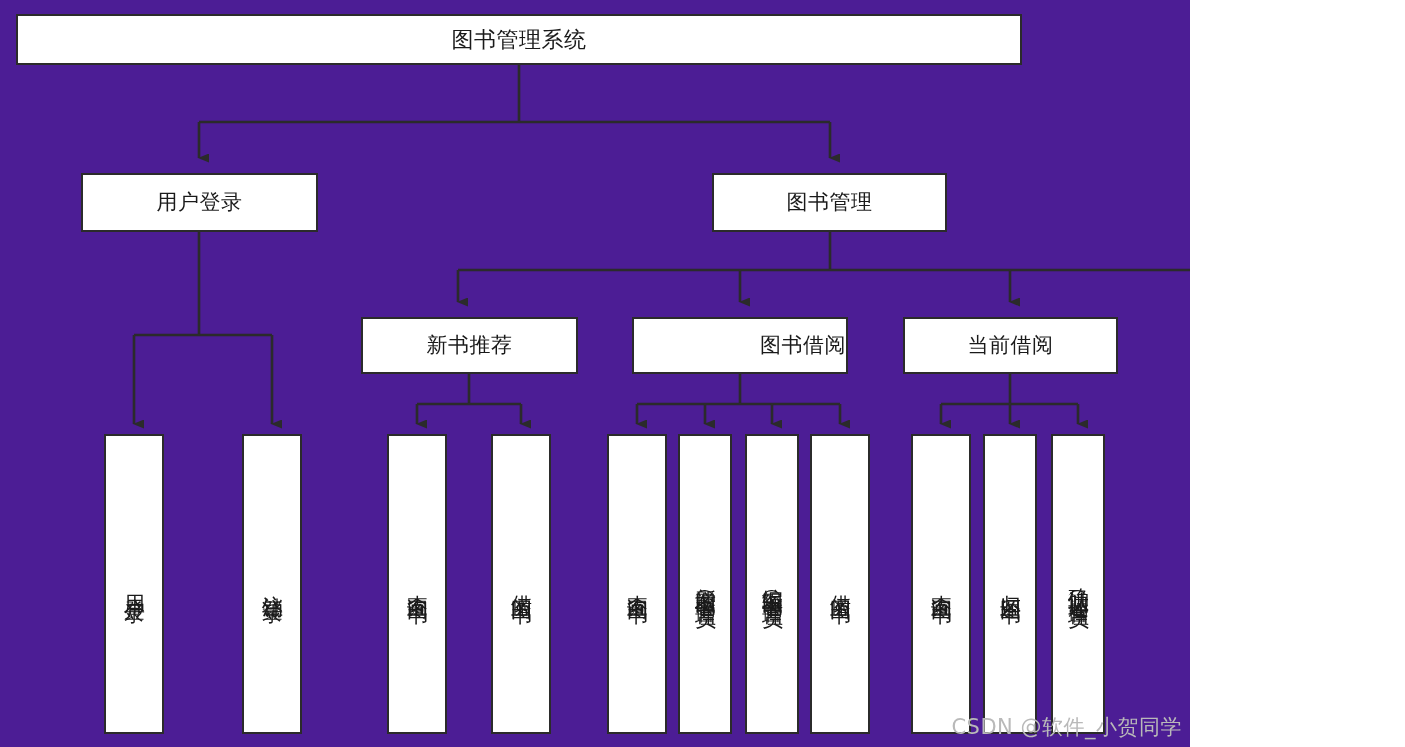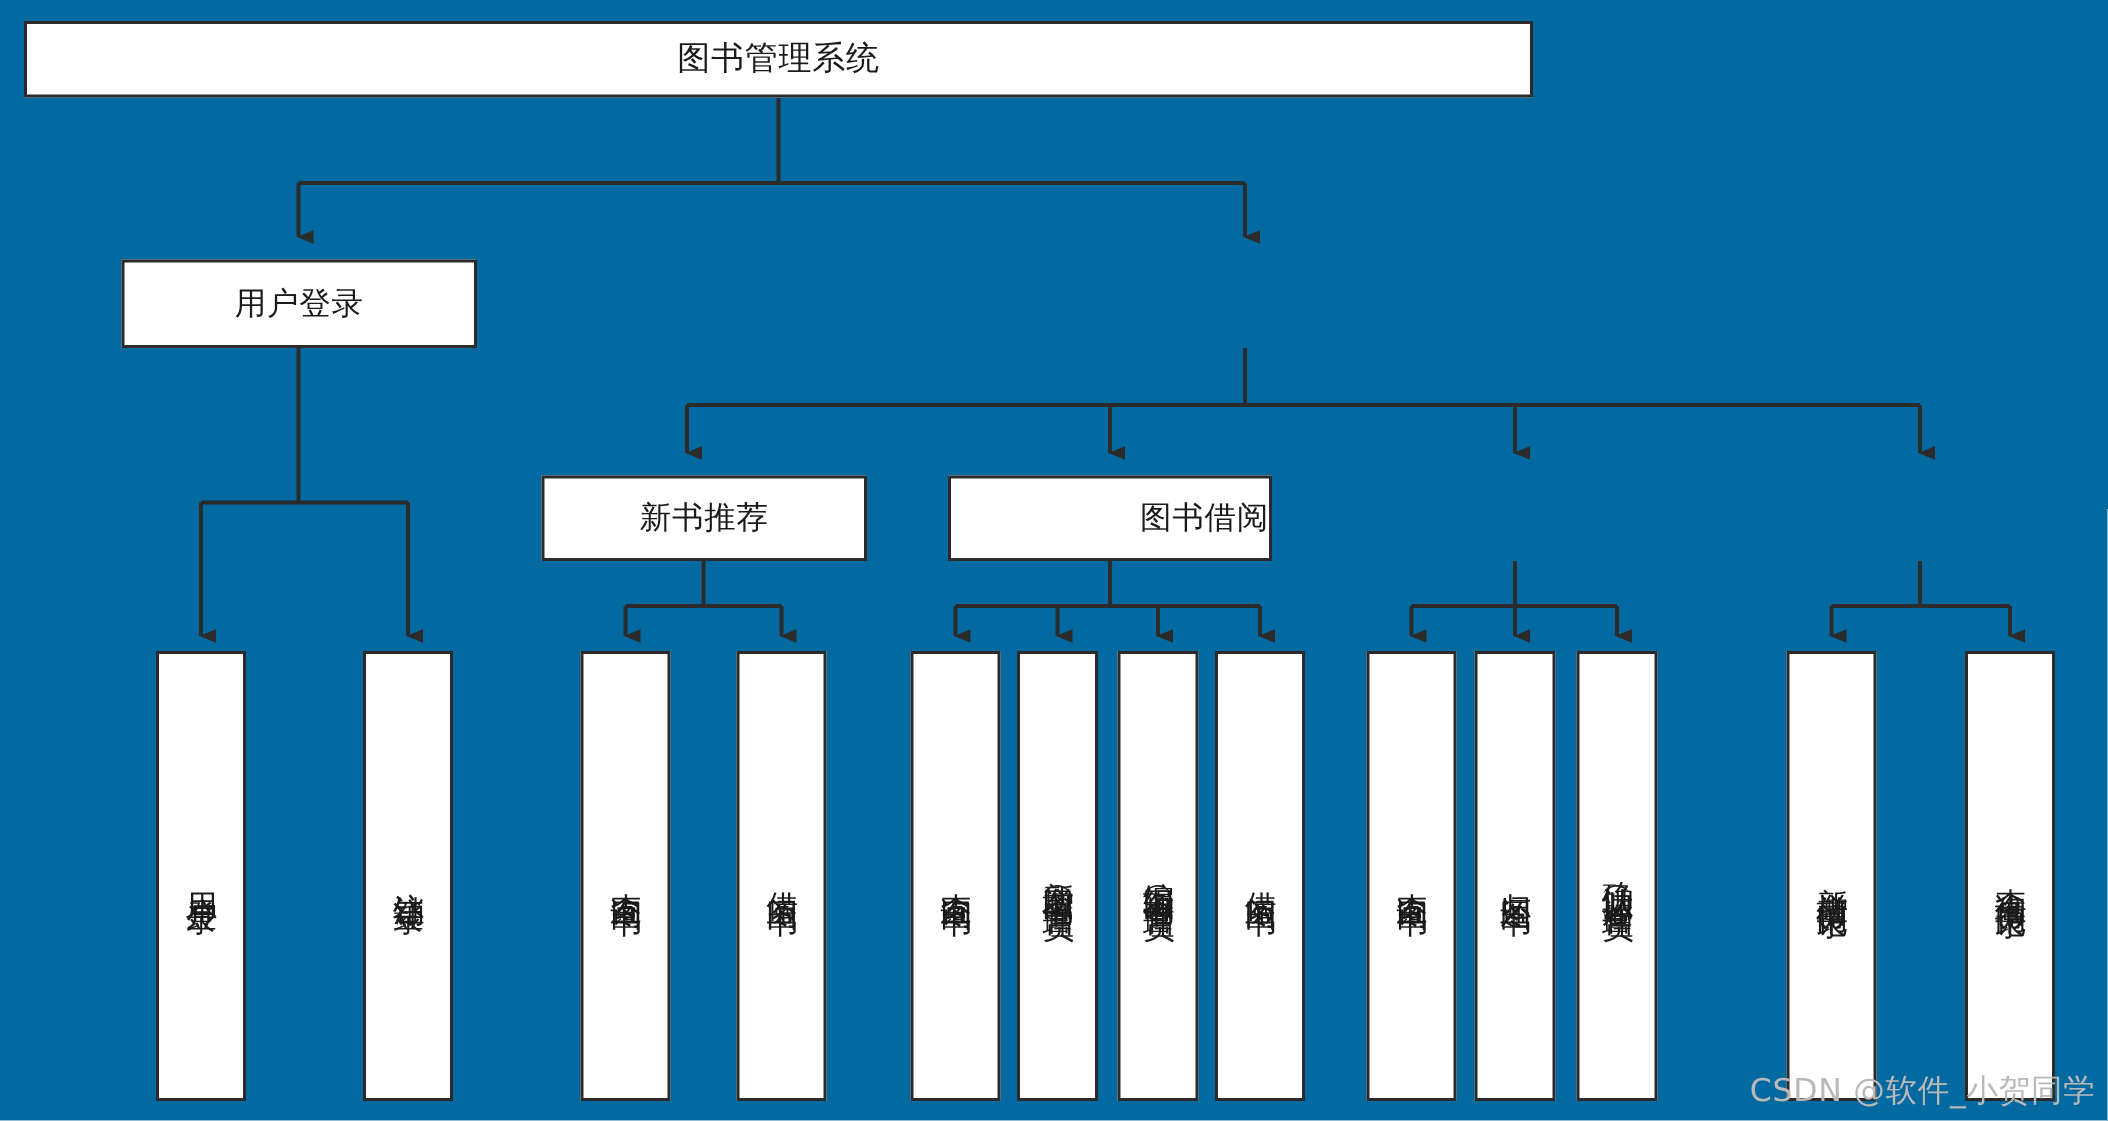--- a/index.html
+++ b/index.html
@@ -6,23 +6,23 @@
   html, body {
     margin: 0;
     padding: 0;
     background: #ffffff;
   }
   body {
     font-family: "DejaVu Sans", "Liberation Sans", sans-serif;
   }
   #diagram-canvas {
     position: relative;
-    width: 1405px;
+    width: 1190px;
     height: 747px;
-    background: #0369a1;
+    background: #4c1d95;
     overflow: hidden;
   }
   #diagram-svg {
     position: absolute;
     left: 0;
     top: 0;
     width: 1405px;
     height: 747px;
   }
   .node {
@@ -123,29 +123,35 @@
   </svg>
 
   <div class="node horizontal" id="root-node" style="left:16px; top:14px; width:1006px; height:51px;">
     <span class="node-label">图书管理系统</span>
   </div>
 
   <div class="node horizontal" style="left:81px; top:173px; width:237px; height:59px;">
     <span class="node-label">用户登录</span>
   </div>
 
+  <div class="node horizontal" style="left:712px; top:173px; width:235px; height:59px;">
+    <span class="node-label">图书管理</span>
+  </div>
 
   <div class="node horizontal" style="left:361px; top:317px; width:217px; height:57px;">
     <span class="node-label">新书推荐</span>
   </div>
 
   <div class="node horizontal" style="left:632px; top:317px; width:216px; height:57px;justify-content:flex-end;">
     <span class="node-label">图书借阅</span>
   </div>
 
+  <div class="node horizontal" style="left:903px; top:317px; width:215px; height:57px;">
+    <span class="node-label">当前借阅</span>
+  </div>
 
 
   <div class="node vertical" style="left:104px; top:434px; width:60px; height:300px;">
     <span class="node-label">用户登录</span>
   </div>
 
   <div class="node vertical" style="left:242px; top:434px; width:60px; height:300px;">
     <span class="node-label">注销登录</span>
   </div>
 

